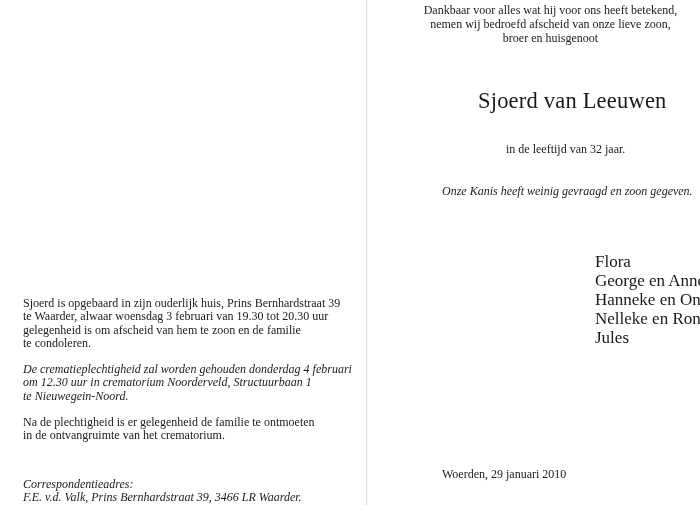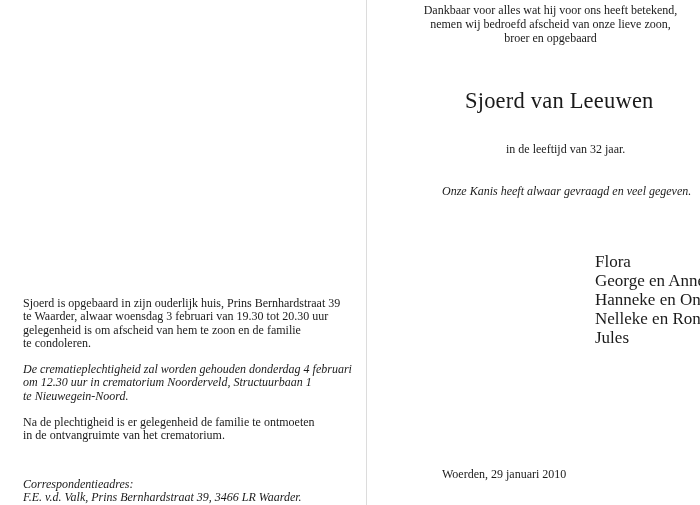--- a/index.html
+++ b/index.html
@@ -39,21 +39,21 @@
       left: 0;
       top: 3px;
       width: 333px;
       text-align: center;
       font-size: 12px;
       line-height: 14px;
       padding-left: 34px;
       box-sizing: border-box;
     }
     .name {
-      left: 98px;
+      left: 111px;
       top: 88px;
       font-size: 22.5px;
       letter-spacing: 0.2px;
     }
     .age {
       left: 139px;
       top: 142px;
       font-size: 12px;
     }
     .motto {
@@ -107,28 +107,28 @@
     <span class="line">F.E. v.d. Valk, Prins Bernhardstraat 39, 3466 LR  Waarder.</span>
   </div>
 </div>
 
 <div class="fold-line"></div>
 
 <div class="page page-right">
   <div class="abs intro">
     <span class="line">Dankbaar voor alles wat hij voor ons heeft betekend,</span>
     <span class="line">nemen wij bedroefd afscheid van onze lieve zoon,</span>
-    <span class="line">broer en opgebaard</span>
+    <span class="line">broer en huisgenoot</span>
   </div>
 
   <div class="abs name">Sjoerd van Leeuwen</div>
 
   <div class="abs age">in de leeftijd van 32 jaar.</div>
 
-  <div class="abs motto">Onze Kanis heeft alwaar gevraagd en veel gegeven.</div>
+  <div class="abs motto">Onze Kanis heeft weinig gevraagd en zoon gegeven.</div>
 
   <div class="abs family">
     <div>Flora</div>
     <div>George en Anne</div>
     <div>Hanneke en Onno</div>
     <div>Nelleke en Ron</div>
     <div>Jules</div>
   </div>
 
   <div class="abs date">Woerden, 29 januari 2010</div>

